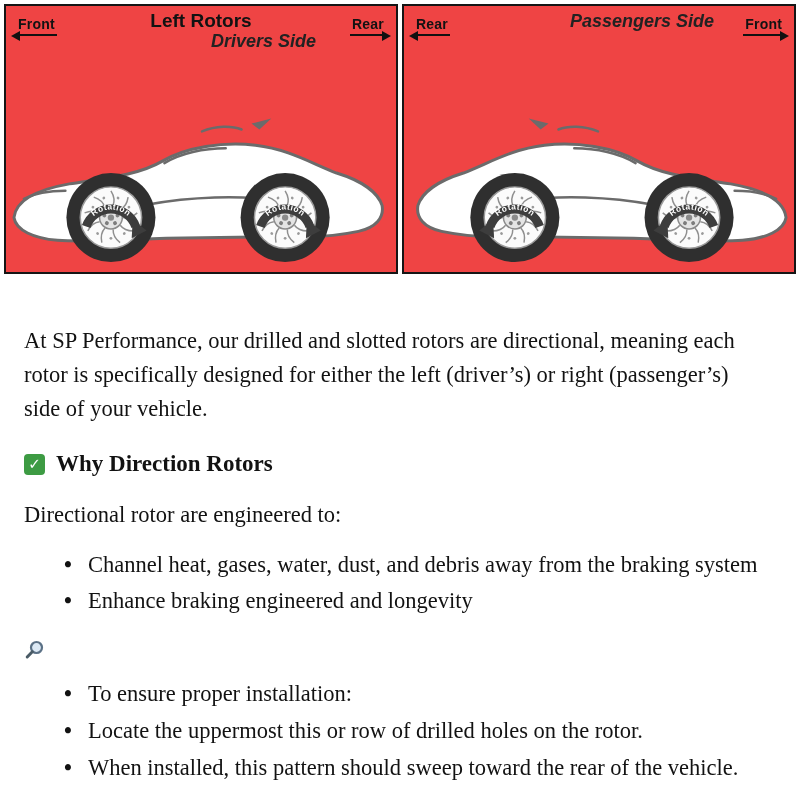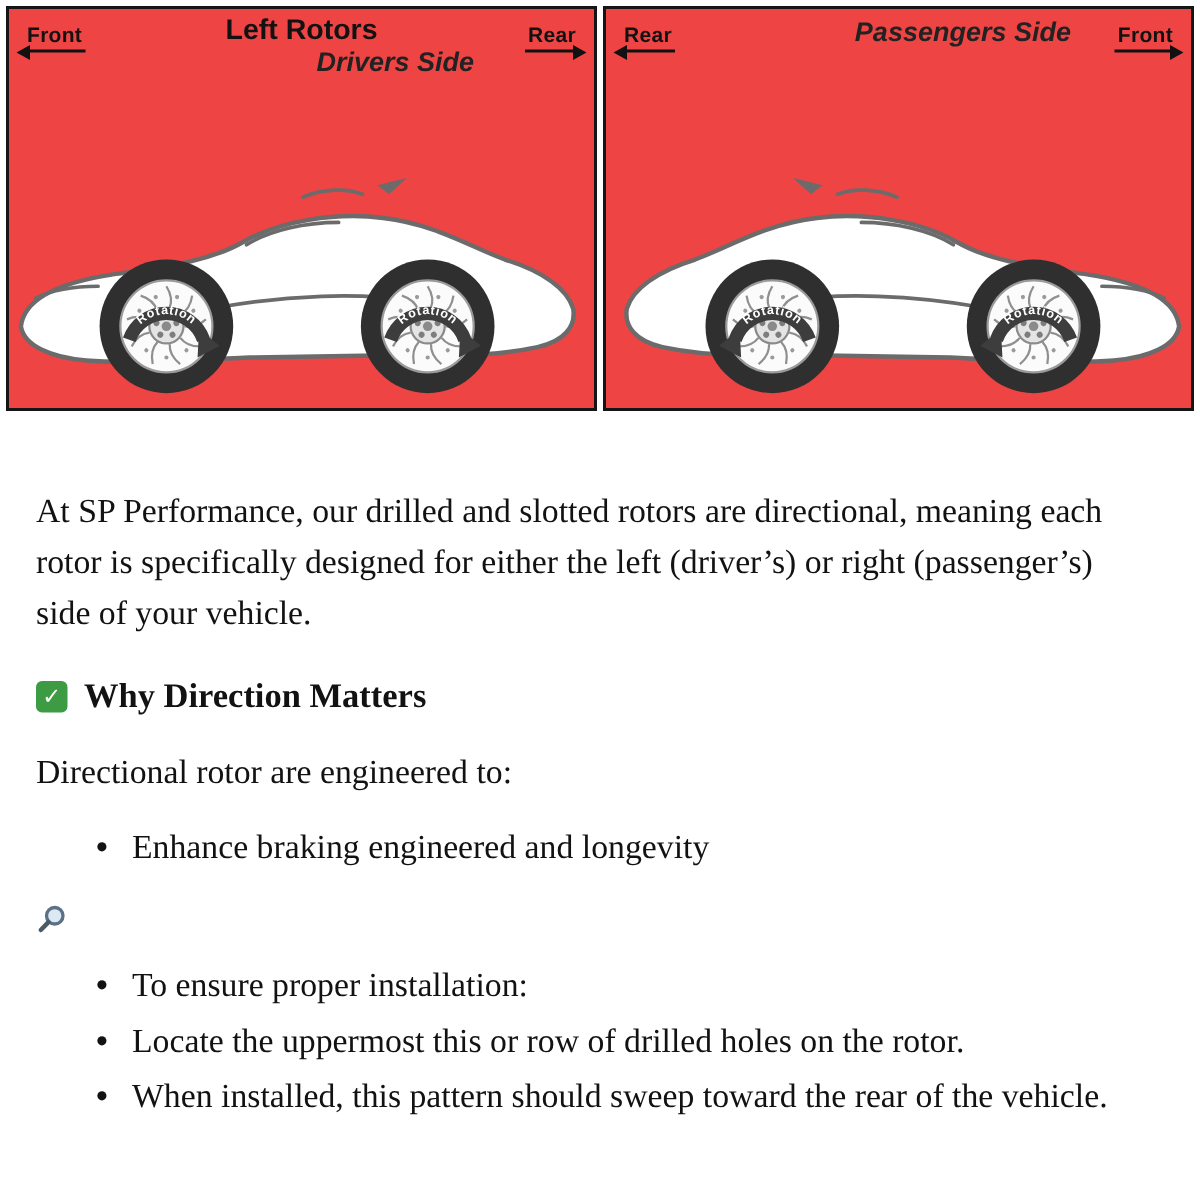--- a/index.html
+++ b/index.html
@@ -189,26 +189,27 @@
     </div>
   </div>
 </div>
 
 <div class="content">
 
   <p>At SP Performance, our drilled and slotted rotors are directional, meaning each rotor is specifically designed for either the left (driver’s) or right (passenger’s) side of your vehicle.</p>
 
   <div class="heading bold">
     <span class="check-icon">✓</span>
-    <span>Why Direction Matters</span>
+    <span>Why Direction Rotors</span>
   </div>
 
   <p>Directional rotor are engineered to:</p>
 
   <ul class="bullets">
+    <li><span>Channel heat, gases, water, dust, and debris away from the braking system</span></li>
     <li><span>Enhance braking engineered and longevity</span></li>
   </ul>
 
   <div class="heading">
     <svg class="mag-icon" viewBox="0 0 21 21">
       <circle cx="12.5" cy="7.5" r="5.5" fill="#dce9f5" stroke="#5b7186" stroke-width="2.2"></circle>
       <line x1="8.3" y1="11.8" x2="3.2" y2="17" stroke="#4a5b66" stroke-width="3" stroke-linecap="round"></line>
     </svg>
   </div>
 

